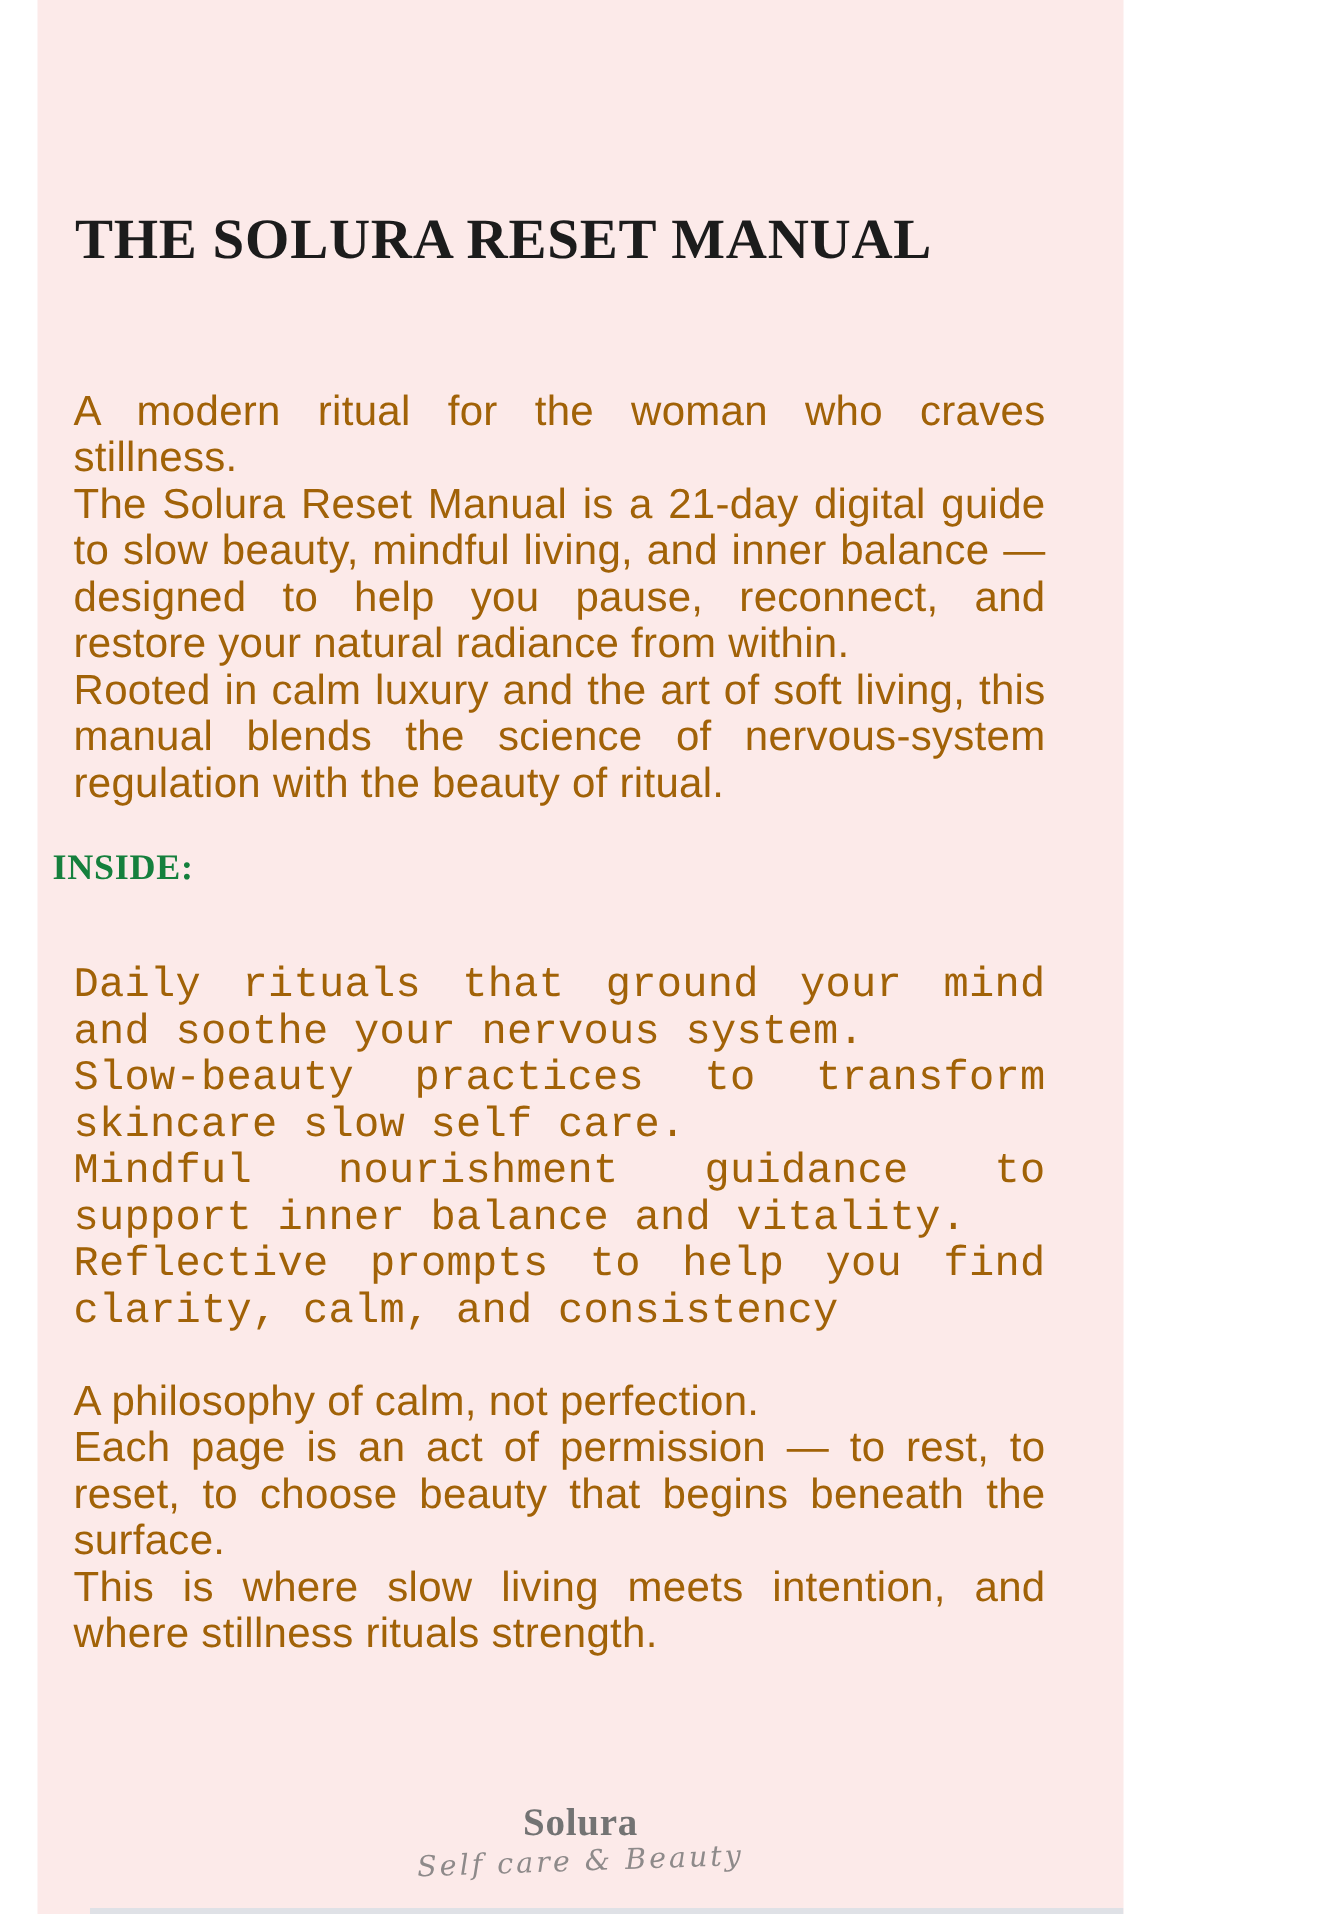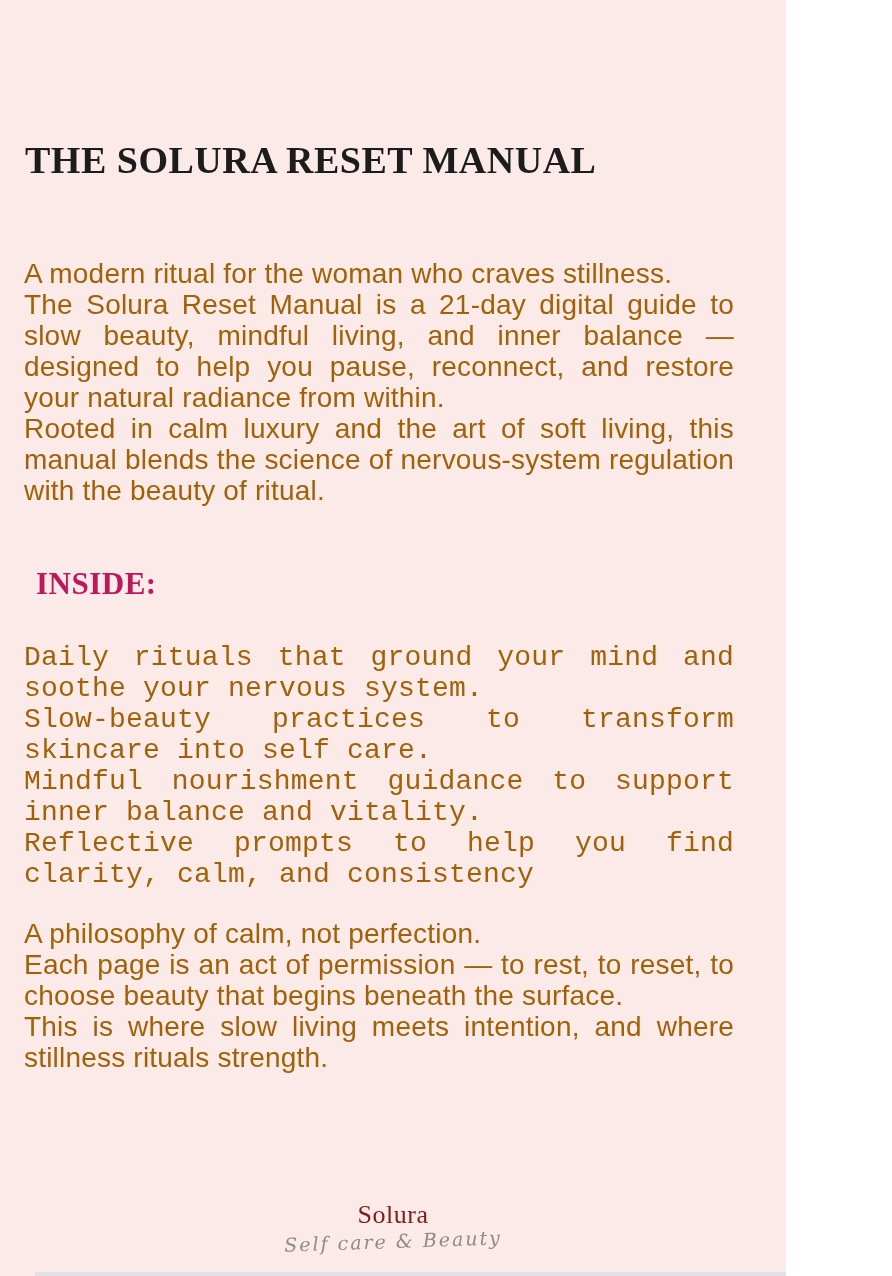--- a/index.html
+++ b/index.html
@@ -1,23 +1,24 @@
 <!DOCTYPE html>
 <html><head>
 <meta charset="utf-8">
 <style>
   html, body { margin: 0; padding: 0; }
   .page {
     position: relative;
-    width: 786px;
+    width: 724px;
     height: 1276px;
     background: #FCEAE9;
     overflow: hidden;
     font-family: "Liberation Sans", sans-serif;
     color: #333333;
+    margin-left: 25px;
   }
   .title-block {
     position: absolute;
     top: 140px;
     left: 25px;
     right: 52px;
   }
   .page-title {
     font-family: "Liberation Serif", "DejaVu Serif", serif;
     font-weight: 700;
@@ -46,43 +47,43 @@
     color: #a16207;
   }
   .body-copy p {
     margin: 0;
     text-align: justify;
   }
   .intro    { top: 258px; }
   .inside-heading {
     position: absolute;
     top: 566px;
-    left: 36px;
+    left: 10px;
     font-family: "Liberation Serif", "DejaVu Serif", serif;
     font-weight: 700;
-    font-size: 31px;
+    font-size: 24px;
     letter-spacing: 0.5px;
-    color: #be185d;
+    color: #15803d;
     margin: 0;
   }
   .inside-list { top: 642px; font-family: Liberation Mono, monospace; }
   .philosophy  { top: 918px; }
   .footer-logo {
     position: absolute;
     top: 1200px;
     left: 0;
     width: 100%;
     text-align: center;
   }
   .brand-name {
     font-family: "Liberation Serif", "DejaVu Serif", serif;
-    font-weight: 400;
+    font-weight: 700;
     font-size: 26px;
     letter-spacing: 0.5px;
-    color: #7f1d1d;
+    color: #737373;
     margin: 0;
   }
   .brand-tagline {
     font-family: cursive, "DejaVu Serif", serif;
     font-style: italic;
     font-size: 19px;
     letter-spacing: 2px;
     color: #8e8a8a;
     margin: 0;
     transform: rotate(-2deg);
@@ -108,21 +109,21 @@
   <div class="body-copy intro">
     <p>A modern ritual for the woman who craves stillness.</p>
     <p>The Solura Reset Manual is a 21-day digital guide to slow beauty, mindful living, and inner balance — designed to help you pause, reconnect, and restore your natural radiance from within.</p>
     <p>Rooted in calm luxury and the art of soft living, this manual blends the science of nervous-system regulation with the beauty of ritual.</p>
   </div>
 
   <h2 class="inside-heading">INSIDE:</h2>
 
   <div class="body-copy inside-list">
     <p>Daily rituals that ground your mind and soothe your nervous system.</p>
-    <p>Slow-beauty practices to transform skincare into self care.</p>
+    <p>Slow-beauty practices to transform skincare slow self care.</p>
     <p>Mindful nourishment guidance to support inner balance and vitality.</p>
     <p>Reflective prompts to help you find clarity, calm, and consistency</p>
   </div>
 
   <div class="body-copy philosophy">
     <p>A philosophy of calm, not perfection.</p>
     <p>Each page is an act of permission — to rest, to reset, to choose beauty that begins beneath the surface.</p>
     <p>This is where slow living meets intention, and where stillness rituals strength.</p>
   </div>
 

